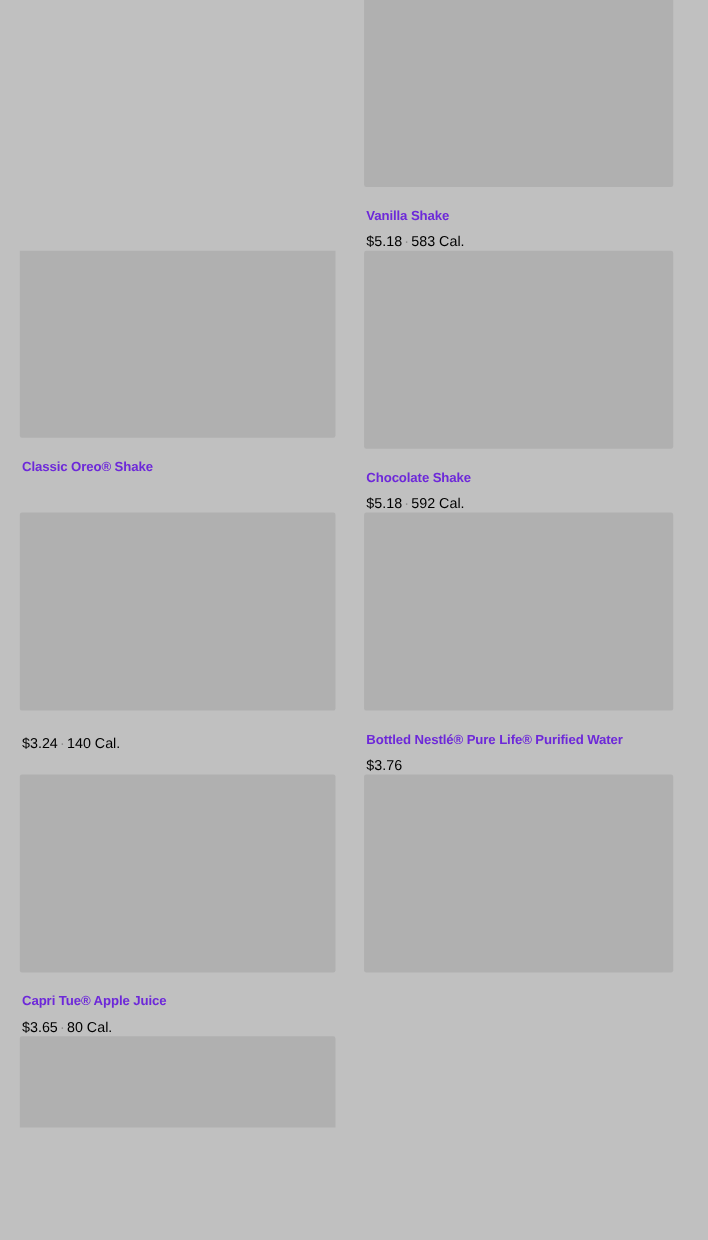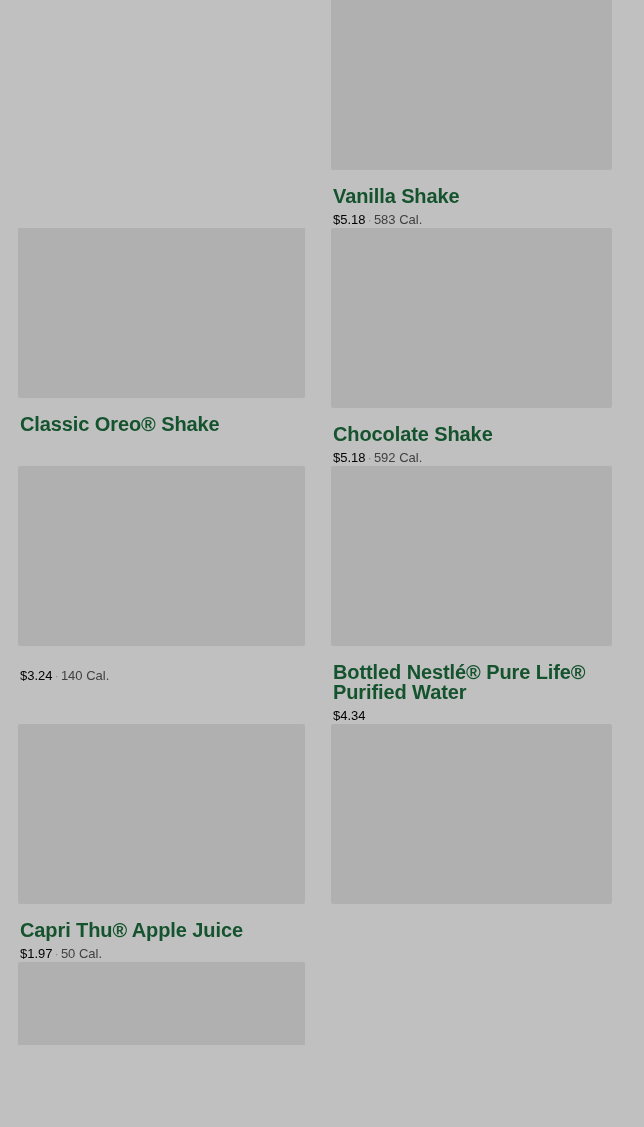--- a/index.html
+++ b/index.html
@@ -58,43 +58,43 @@
   .row-clip-bottom .card-media {
     height: 83px;
     border-radius: 2px 2px 0 0;
   }
 
   .card-body {
     padding: 16px 2px 0 2px;
   }
 
   .card-title {
-    font-size: 20px;
+    font-size: 12px;
     line-height: 20px;
     font-weight: 700;
-    color: #14532d;
+    color: #6d28d9;
     letter-spacing: -0.1px;
   }
 
   .card-meta {
     margin-top: 6px;
     font-size: 13px;
     line-height: 16px;
     color: #4d4d4d;
     white-space: nowrap;
   }
 
   .card-price { color: #000000; }
 
   .meta-sep {
     color: #8a8a8a;
     margin: 0 2px;
   }
 
-  .card-calories { color: #404040; }
+  .card-calories { color: #000000; }
 
   .card-calories:empty, .meta-sep.hidden { display: none; }
 
   
   .product-card { margin-bottom: 0; }
 </style>
 </head>
 <body>
 
 <main class="product-grid" id="grid">
@@ -121,28 +121,28 @@
     <div class="product-card">
       <div class="card-media"></div>
       <div class="card-body">
         <div class="card-meta"><span class="card-price">$3.24</span><span class="meta-sep">·</span><span class="card-calories">140 Cal.</span></div>
       </div>
     </div>
     <div class="product-card">
       <div class="card-media"></div>
       <div class="card-body">
         <div class="card-title">Bottled Nestlé® Pure Life® Purified Water</div>
-        <div class="card-meta"><span class="card-price">$4.34</span></div>
+        <div class="card-meta"><span class="card-price">$3.76</span></div>
       </div>
     </div>
     <div class="product-card">
       <div class="card-media"></div>
       <div class="card-body">
-        <div class="card-title">Capri Thu® Apple Juice</div>
-        <div class="card-meta"><span class="card-price">$1.97</span><span class="meta-sep">·</span><span class="card-calories">50 Cal.</span></div>
+        <div class="card-title">Capri Tue® Apple Juice</div>
+        <div class="card-meta"><span class="card-price">$3.65</span><span class="meta-sep">·</span><span class="card-calories">80 Cal.</span></div>
       </div>
     </div>
     <div class="product-card">
       <div class="card-media"></div>
     </div>
     <div class="product-card row-clip-bottom">
       <div class="card-media"></div>
     </div>
   </main>
 

